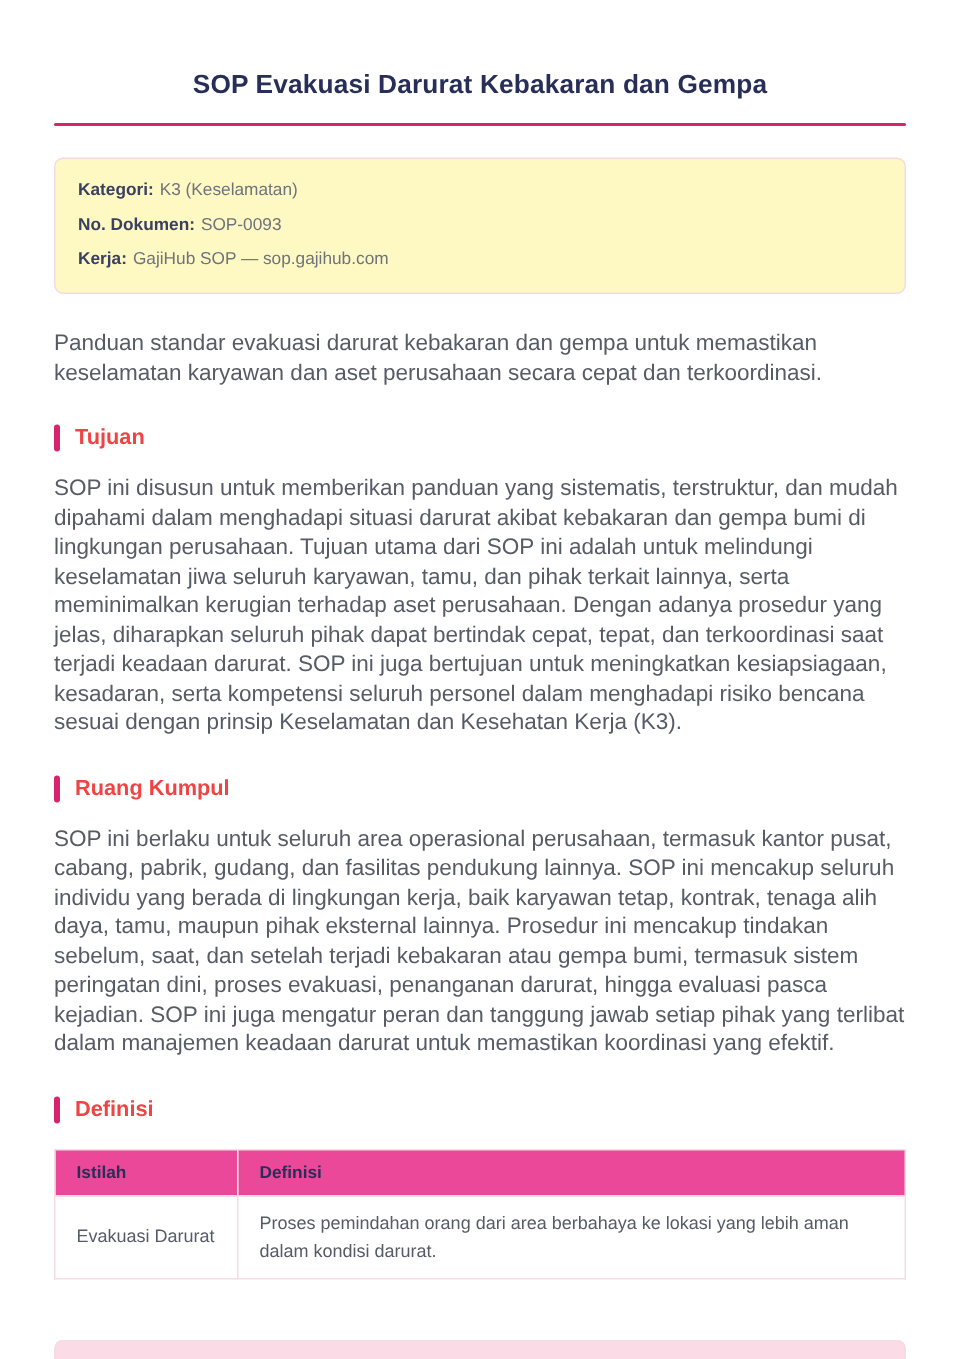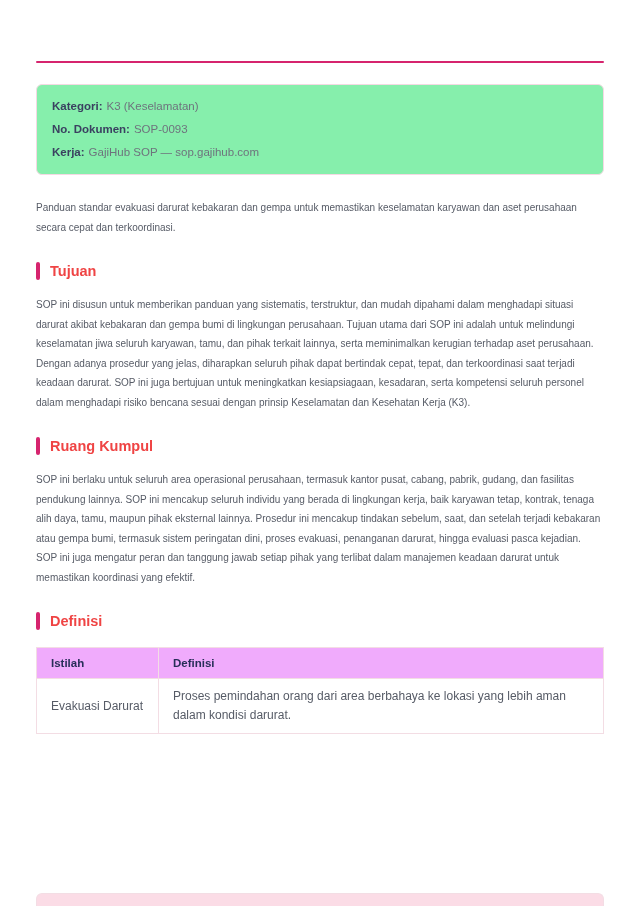--- a/index.html
+++ b/index.html
@@ -26,39 +26,39 @@
     letter-spacing: 0.1px;
   }
   .title-rule {
     height: 2px;
     background: #d6246e;
     margin-top: 15px;
     border-radius: 1px;
   }
   .meta-box {
     margin-top: 21px;
-    background: #86efac;
+    background: #fef9c3;
     border: 1px solid #f4d9e3;
     border-radius: 6px;
     padding: 10px 15px;
   }
   .meta-row {
     font-size: 11.5px;
     line-height: 17px;
     padding: 3px 0;
     color: #6e737d;
   }
   .meta-label {
     font-weight: 700;
     color: #3a4160;
     margin-right: 4px;
   }
   .body-text {
     margin: 0;
-    font-size: 10px;
+    font-size: 15px;
     line-height: 19.5px;
     color: #565b66;
   }
   .intro { margin-top: 23px; }
   .section { margin-top: 25px; }
   .section-heading {
     margin: 0;
     display: flex;
     align-items: center;
     font-size: 14.5px;
@@ -79,21 +79,21 @@
     width: 100%;
     margin-top: 17px;
     border-collapse: collapse;
     table-layout: fixed;
   }
   .def-table th, .def-table td {
     border: 1px solid #f3dde4;
     text-align: left;
   }
   .def-table th {
-    background: #f0abfc;
+    background: #ec4899;
     color: #272e58;
     font-size: 11.5px;
     font-weight: 700;
     padding: 9px 14px;
   }
   .def-table td {
     font-size: 12px;
     line-height: 19px;
     color: #565b66;
     padding: 8px 14px;
@@ -111,20 +111,21 @@
     border: 1px solid #f3dde4;
     border-bottom: none;
     border-radius: 6px 6px 0 0;
   }
 </style>
 </head>
 <body>
 
 <div class="page">
 
+  <h1 class="doc-title">SOP Evakuasi Darurat Kebakaran dan Gempa</h1>
   <div class="title-rule"></div>
 
   <div class="meta-box">
     <div class="meta-row">
       <span class="meta-label">Kategori:</span><span class="meta-value">K3 (Keselamatan)</span>
     </div>
     <div class="meta-row">
       <span class="meta-label">No. Dokumen:</span><span class="meta-value">SOP-0093</span>
     </div>
     <div class="meta-row">

